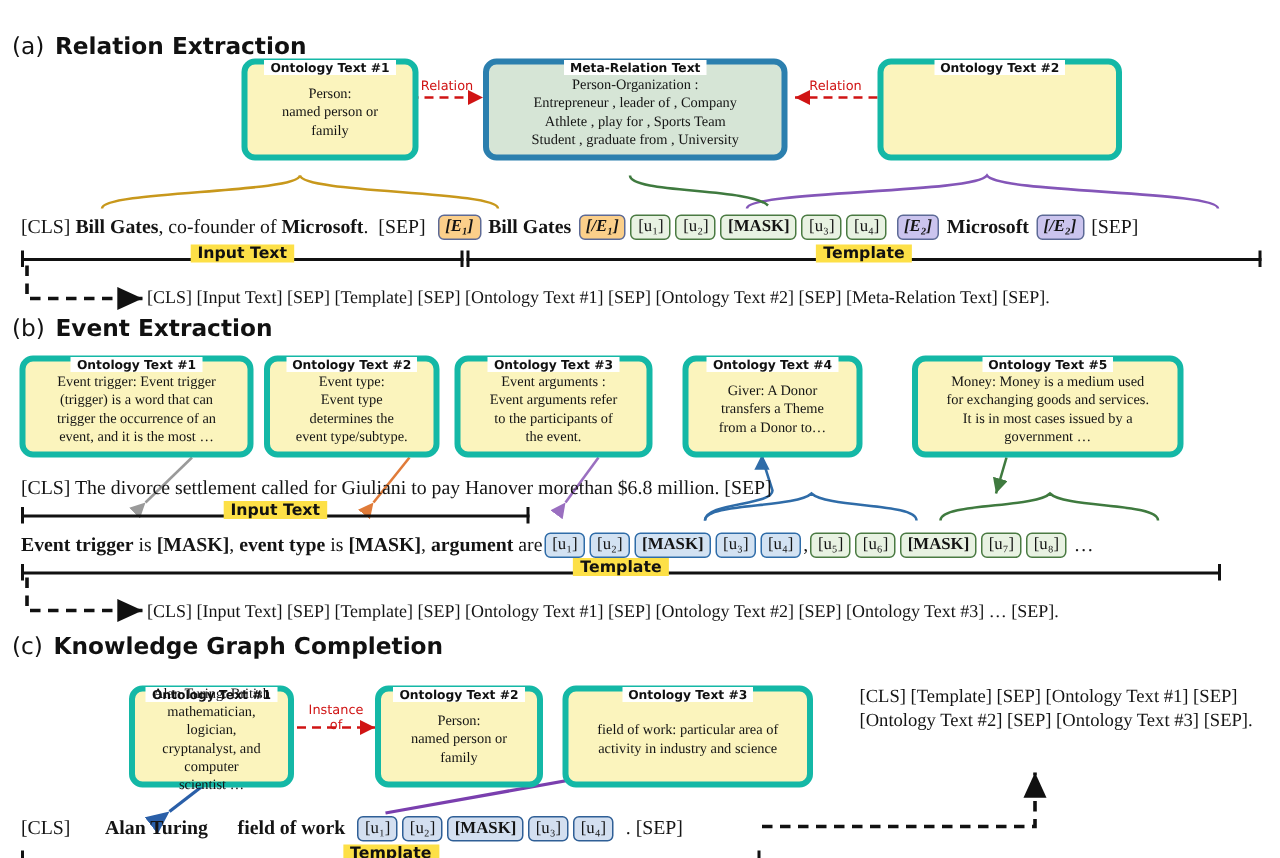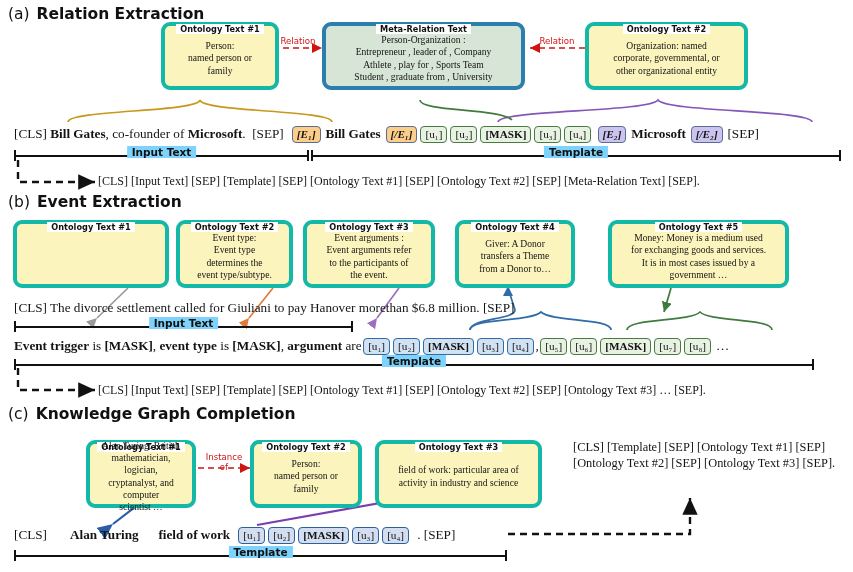--- a/index.html
+++ b/index.html
@@ -1,18 +1,18 @@
 <!DOCTYPE html>
 <html><head>
 <meta charset="utf-8">
 <style>
   html,body{margin:0;padding:0;background:#ffffff;}
   body{width:853px;height:572px;position:relative;overflow:hidden;
        font-family:"Liberation Serif",serif;color:#1a1a1a;}
-  .fig{position:absolute;left:0;top:0;width:853px;height:500px;}
+  .fig{position:absolute;left:0;top:17px;width:853px;height:500px;}
 
   
   .sec-title{position:absolute;font-family:"DejaVu Sans",sans-serif;
              font-weight:bold;font-size:15.5px;color:#111;white-space:nowrap;letter-spacing:0px;}
   .sec-title .lab{display:inline-block;margin-right:7px;font-weight:normal;font-size:15.5px;}
 
   
   .obox{position:absolute;border:4px solid #14b8a6;border-radius:9px;
         background:#fbf4bd;box-sizing:border-box;}
   .obox.meta{border-color:#2b7fae;background:#d6e5d6;}
@@ -39,21 +39,21 @@
   .chip.blue{border-color:#2f6ca8;background:#d3e2f2;}
   .chip.blue.mask{font-weight:bold;}
   .chip.kg{border-color:#2f5f96;background:#d3dff0;}
 
   
   .spanbar{position:absolute;height:11px;}
   .spanbar .line{position:absolute;top:5px;left:0;right:0;height:1.6px;background:#111;}
   .spanbar .cap{position:absolute;top:0;width:1.8px;height:11px;background:#111;}
   .spanbar .cap.l{left:0;} .spanbar .cap.r{right:0;}
   .spanbar .txt{position:absolute;top:-4px;left:50%;transform:translateX(-50%);
-        background:#7dd3fc;padding:0 5px;font-family:"DejaVu Sans",sans-serif;
+        background:#fde047;padding:0 5px;font-family:"DejaVu Sans",sans-serif;
         font-weight:bold;font-size:10.5px;color:#111;white-space:nowrap;}
 
   
   .flowtext{position:absolute;white-space:nowrap;font-family:"Liberation Serif",serif;
             font-size:12px;color:#141414;}
   .blocktext{position:absolute;font-family:Liberation Serif, serif;font-size:12.4px;
              line-height:15.5px;color:#141414;}
 
   
   .rellab{position:absolute;font-family:"DejaVu Sans",sans-serif;font-size:8.6px;
@@ -147,23 +147,20 @@
   <div class="obox meta" style="left:322px;top:22px;width:203px;height:68px;">
     <div class="cap"><span>Meta-Relation Text</span></div>
     <div class="body" style="white-space:pre-line;">Person-Organization :
 Entrepreneur , leader of , Company
 Athlete , play for , Sports Team
 Student , graduate from , University</div>
   </div>
 
   <div class="obox" style="left:585px;top:22px;width:163px;height:68px;">
     <div class="cap"><span>Ontology Text #2</span></div>
-    <div class="body" style="white-space:pre-line;">Organization: named
-corporate, governmental, or
-other organizational entity</div>
   </div>
 
   <div class="rellab" style="left:271px;top:36px;width:54px;">Relation</div>
   <div class="rellab" style="left:530px;top:36px;width:54px;">Relation</div>
 
   <div class="seqrow" style="left:14px;top:126px;">
     <span>[CLS]</span><span> </span><span class="b">Bill Gates</span><span>, co-founder of </span><span class="b">Microsoft</span><span>.</span><span>&nbsp; </span><span>[SEP]</span><span>&nbsp;&nbsp;</span><span class="chip e1">[E₁]</span><span>&nbsp;</span><span class="b">Bill Gates</span><span>&nbsp;</span><span class="chip e1">[/E₁]</span><span class="chip u">[u₁]</span><span class="chip u">[u₂]</span><span class="chip mask">[MASK]</span><span class="chip u">[u₃]</span><span class="chip u">[u₄]</span><span>&nbsp;</span><span class="chip e2">[E₂]</span><span>&nbsp;</span><span class="b">Microsoft</span><span>&nbsp;</span><span class="chip e2">[/E₂]</span><span>&nbsp;</span><span>[SEP]</span>
   </div>
 
   <div class="spanbar" style="left:14px;top:150px;width:295px;">
@@ -180,20 +177,24 @@
   </div>
 
   <div class="flowtext" style="left:98px;top:174px;">[CLS] [Input Text] [SEP]  [Template] [SEP] [Ontology Text #1] [SEP] [Ontology Text #2] [SEP]  [Meta-Relation Text] [SEP].</div>
 
   <div class="sec-title" style="left:8px;top:193px;">
     <span class="lab">(b)</span><span>Event Extraction</span>
   </div>
 
   <div class="obox" style="left:13px;top:220px;width:156px;height:68px;">
     <div class="cap"><span>Ontology Text #1</span></div>
+    <div class="body" style="white-space:pre-line;">Event trigger: Event trigger
+(trigger) is a word that can
+trigger the occurrence of an
+event, and it is the most …</div>
   </div>
   <div class="obox" style="left:176px;top:220px;width:117px;height:68px;">
     <div class="cap"><span>Ontology Text #2</span></div>
     <div class="body" style="white-space:pre-line;">Event type:
 Event type
 determines the
 event type/subtype.</div>
   </div>
   <div class="obox" style="left:303px;top:220px;width:132px;height:68px;">
     <div class="cap"><span>Ontology Text #3</span></div>

